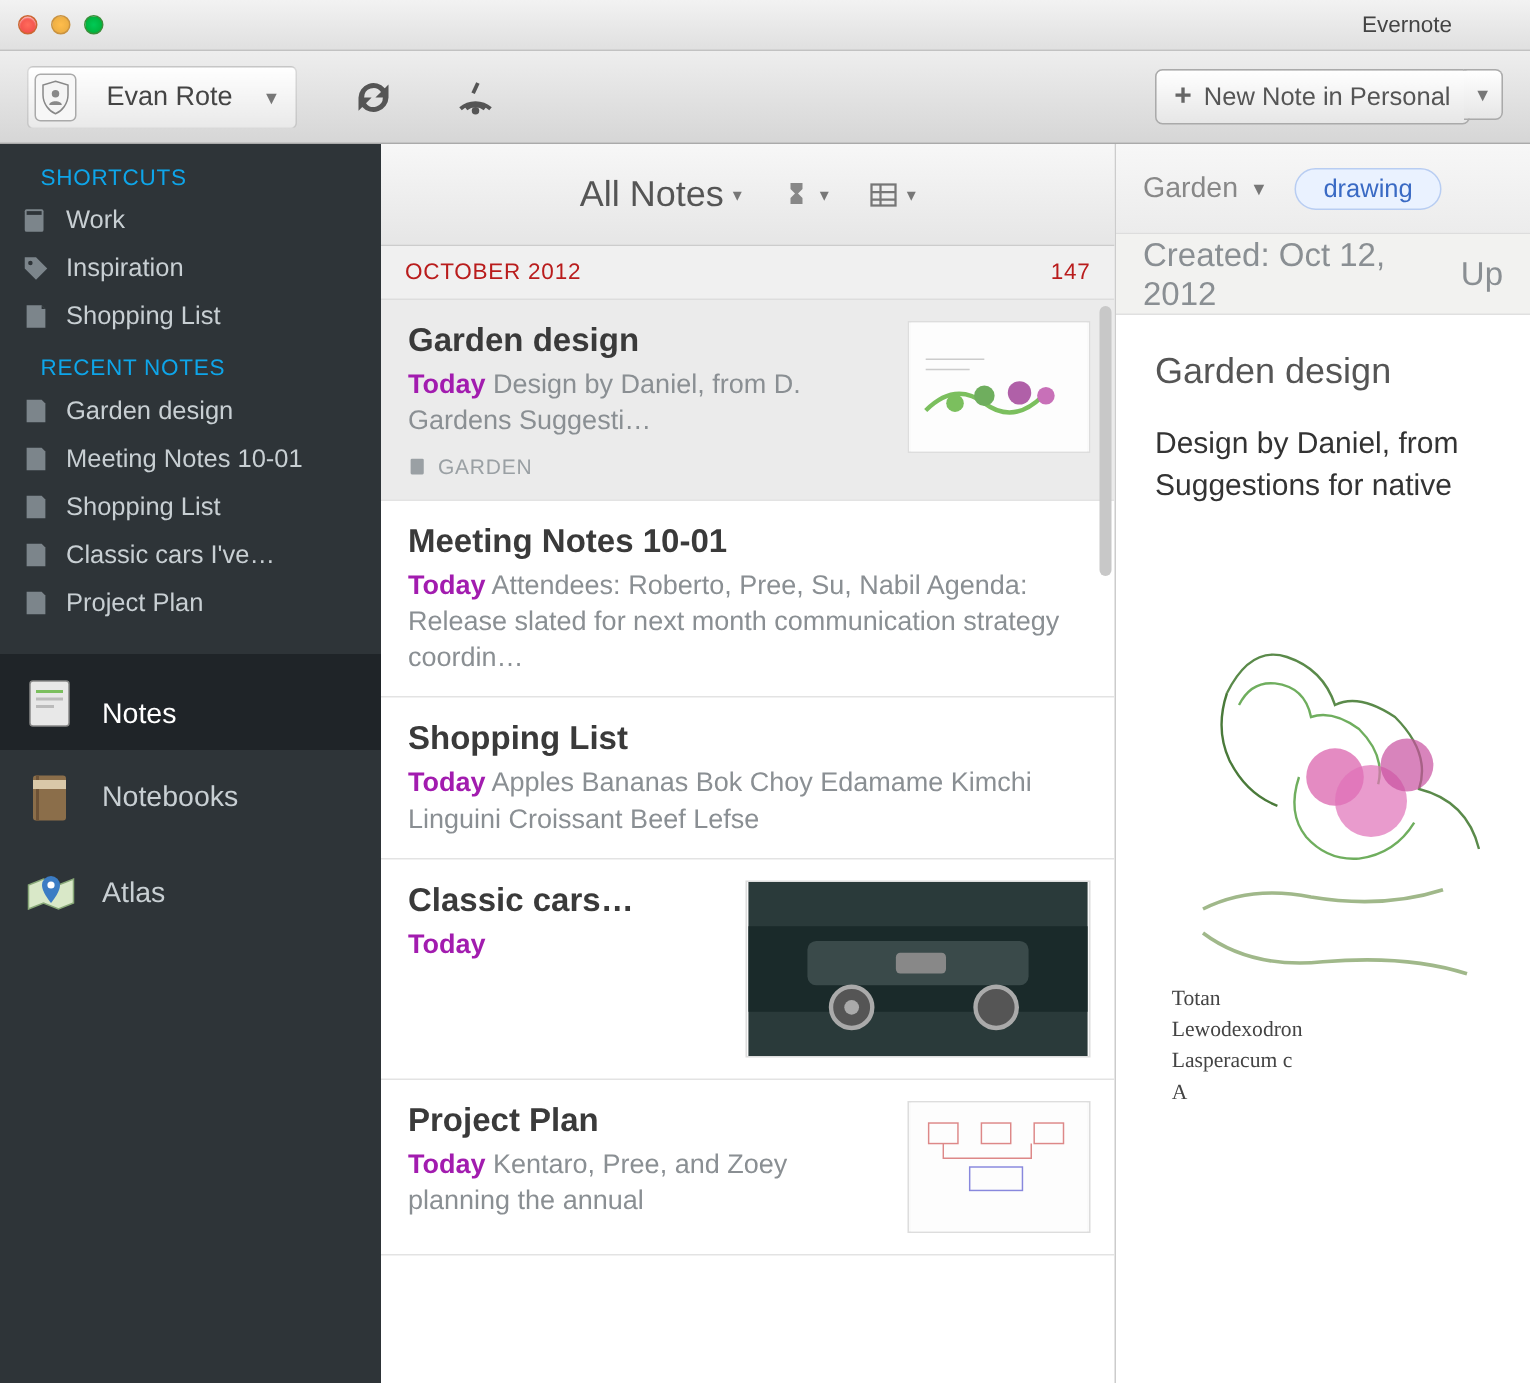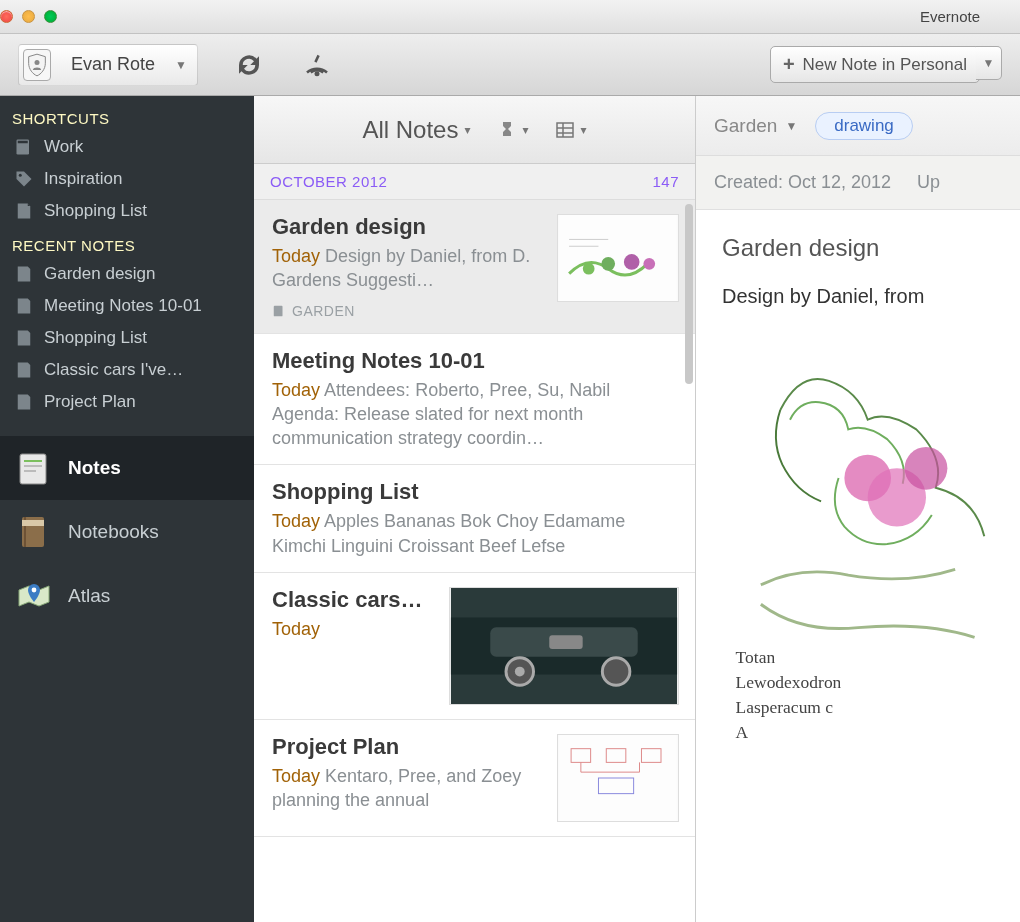--- a/index.html
+++ b/index.html
@@ -13,21 +13,21 @@
     color: #333;
   }
 
   
   .titlebar {
     height: 34px;
     background: linear-gradient(#f2f2f2, #e0e0e0);
     border-bottom: 1px solid #c2c2c2;
     display: flex;
     align-items: center;
-    padding: 0 0;
+    padding: 0 12px;
     position: relative;
   }
   .traffic-lights { display: flex; gap: 9px; }
   .traffic-lights .light { width: 13px; height: 13px; border-radius: 50%; }
   .light.red { background: radial-gradient(#ff6c5c, #e44); box-shadow: inset 0 1px 1px rgba(255,255,255,.6); border:1px solid #c63; }
   .light.yellow { background: radial-gradient(#ffbd4c, #e6a940); border:1px solid #c99240; }
   .light.green { background: radial-gradient(#00ca56, #0a3); border:1px solid #3a8f3a; }
   .title-right { margin-left:auto; margin-right:40px; color:#444; font-size:15px; }
 
   
@@ -79,59 +79,59 @@
   
   .sidebar {
     width: 254px;
     background: #2e3438;
     color:#aab2b7;
     display:flex; flex-direction:column;
     padding-top:4px;
     font-size:17px;
     overflow:hidden;
   }
-  .sb-header { color:#fef9c3; font-size:15px; letter-spacing:.5px; padding: 10px 12px 4px; text-transform:uppercase; }
+  .sb-header { color:#0ea5e9; font-size:15px; letter-spacing:.5px; padding: 10px 27px 4px; text-transform:uppercase; }
   .sb-item { display:flex; align-items:center; gap:10px; padding:6px 14px; color:#c8cfd3; cursor:pointer; white-space:nowrap; overflow:hidden; text-overflow:ellipsis; }
   .sb-item .ico { width:20px;height:20px; display:flex;align-items:center;justify-content:center; color:#7c858b; }
   .sb-spacer { height:18px; }
   .nav-item { display:flex; align-items:center; gap:14px; padding:12px 14px; color:#c8cfd3; cursor:pointer; font-size:19px; }
-  .nav-item.active { background:#1f2428; color:#fff; font-weight:bold; }
+  .nav-item.active { background:#1f2428; color:#fff; font-weight:normal;align-items:flex-end; }
   .nav-item .nav-ico { width:40px;height:40px; display:flex;align-items:center;justify-content:center; }
 
   
   .list-col {
-    width: 442px;
+    width: 490px;
     background:#fff;
     border-right:1px solid #ccc;
     display:flex; flex-direction:column;
     overflow:hidden;
   }
   .list-header {
     height:68px;
     background: linear-gradient(#f7f7f7,#e6e6e6);
     border-bottom:1px solid #ccc;
     display:flex; align-items:center; justify-content:center;
     gap:26px; color:#555; font-size:24px;
   }
   .list-header .hdr-btn { display:flex;align-items:center;gap:6px; cursor:pointer; }
   .list-header svg { width:20px;height:20px; }
   .date-row {
     height:36px;
     background:#f0f0f0;
     border-bottom:1px solid #ddd;
     display:flex; align-items:center; justify-content:space-between;
-    padding:0 16px; color:#8b5cf6; font-size:15px; letter-spacing:.5px;
+    padding:0 16px; color:#b91c1c; font-size:15px; letter-spacing:.5px;
   }
   .notes-list { flex:1; overflow-y:auto; position:relative; }
   .note-card { padding:14px 16px 14px 18px; border-bottom:1px solid #e3e3e3; display:flex; gap:12px; cursor:pointer; }
   .note-card.selected { background:#ebebeb; }
   .note-text { flex:1; }
   .note-title { font-size:22px; font-weight:bold; color:#3a3a3a; margin-bottom:4px; }
   .note-snippet { font-size:18px; color:#8a8f93; line-height:1.35; }
-  .note-today { color:#a16207; font-weight:normal; }
+  .note-today { color:#a21caf; font-weight:bold; }
   .note-thumb { width:122px; height:88px; background:#fafafa; border:1px solid #ddd; display:flex;align-items:center;justify-content:center; }
   .note-thumb svg { width:100%; height:100%; }
   .note-tag { display:flex;align-items:center;gap:6px; margin-top:10px; color:#9aa0a4; font-size:14px; letter-spacing:.5px; text-transform:uppercase; }
   .scrollbar-fake { position:absolute; right:2px; top:4px; width:8px; height:180px; background:#c8c8c8; border-radius:4px; }
 
   
   .detail {
     flex:1;
     background:#fff;
     display:flex; flex-direction:column;
@@ -143,21 +143,21 @@
     border-bottom:1px solid #ddd;
     display:flex; align-items:center; gap:18px; padding:0 18px;
     color:#888; font-size:19px;
   }
   .tag-pill { background:#eaf2ff; border:1px solid #b8cdf2; color:#3a6ac4; padding:3px 18px; border-radius:14px; font-size:17px; }
   .detail-top2 {
     height:54px;
     background:#f2f2f0;
     border-bottom:1px solid #e0e0e0;
     display:flex; align-items:center; gap:26px; padding:0 18px;
-    color:#8a8f93; font-size:18px;
+    color:#8a8f93; font-size:22px;
   }
   .detail-body { padding:24px 26px; flex:1; overflow:hidden; }
   .detail-title { font-size:24px; color:#555; margin-bottom:20px; }
   .detail-text { font-size:20px; color:#333; line-height:1.4; margin-bottom:26px; }
   .sketch { width:100%; height:420px; }
 
   .caret { font-size:12px; color:#777; }
 </style>
 </head>
 <body>
@@ -452,20 +452,21 @@
       </div>
     </div>
     <div class="detail-top2">
       <span>Created: Oct 12, 2012</span>
       <span>Up</span>
     </div>
     <div class="detail-body">
       <div class="detail-title">Garden design</div>
       <div class="detail-text">
         <span>Design by Daniel, from</span><br>
+        <span>Suggestions for native</span>
       </div>
       <svg class="sketch" viewBox="0 0 280 420">
         <path d="M60 70 q20 -40 50 -30 q30 10 40 40 q20 -10 50 10 q30 30 20 60 q40 10 50 50" fill="none" stroke="#5a8a4a" stroke-width="2"></path>
         <path d="M70 80 q10 -20 30 -18 q25 3 30 28 q18 -6 40 10 q22 22 16 46" fill="none" stroke="#6fae5e" stroke-width="2"></path>
         <path d="M120 140 q-10 30 6 50 q18 20 44 18 q30 -4 46 -30" fill="none" stroke="#6fae5e" stroke-width="2"></path>
         <circle cx="150" cy="140" r="24" fill="#d85aa8" opacity=".7"></circle>
         <circle cx="180" cy="160" r="30" fill="#e070b8" opacity=".7"></circle>
         <circle cx="210" cy="130" r="22" fill="#c850a0" opacity=".7"></circle>
         <path d="M60 70 q-10 30 2 56 q14 28 40 38" fill="none" stroke="#4a7a3a" stroke-width="2"></path>
         <path d="M40 250 q40 -20 90 -10 q60 10 110 -6" fill="none" stroke="#a0b88a" stroke-width="3"></path>

